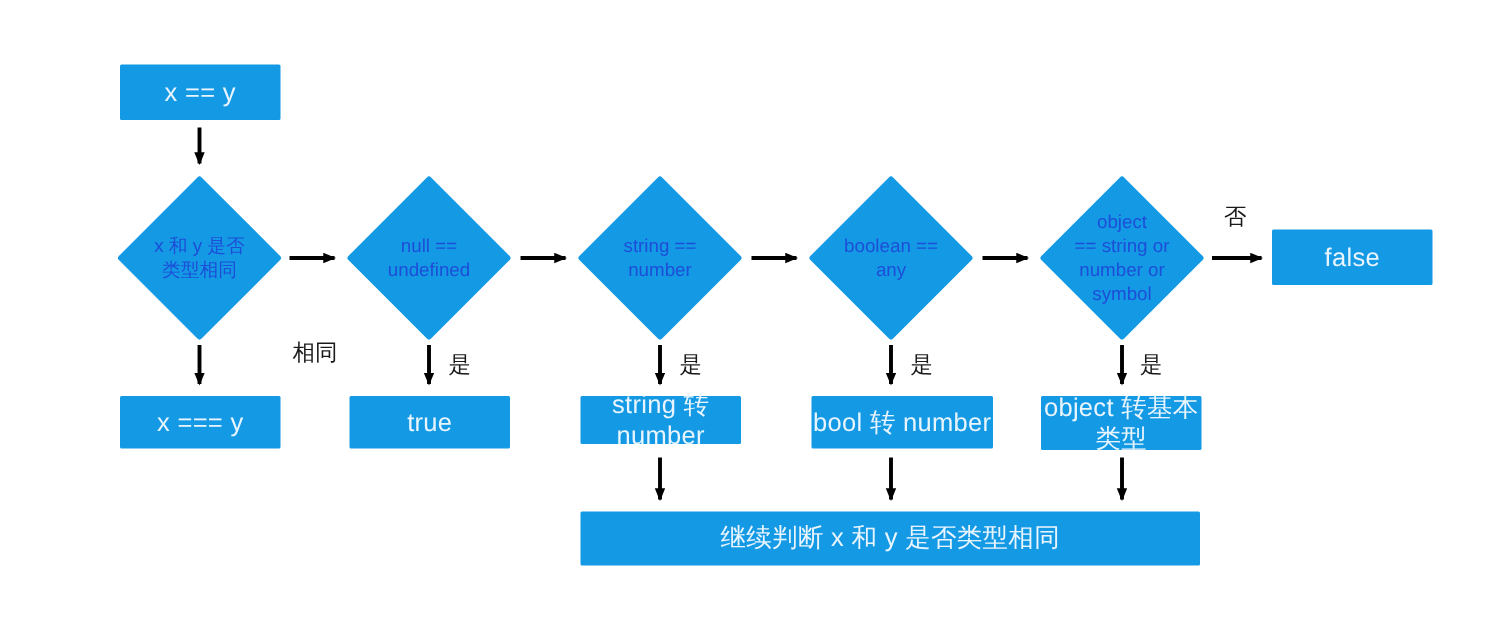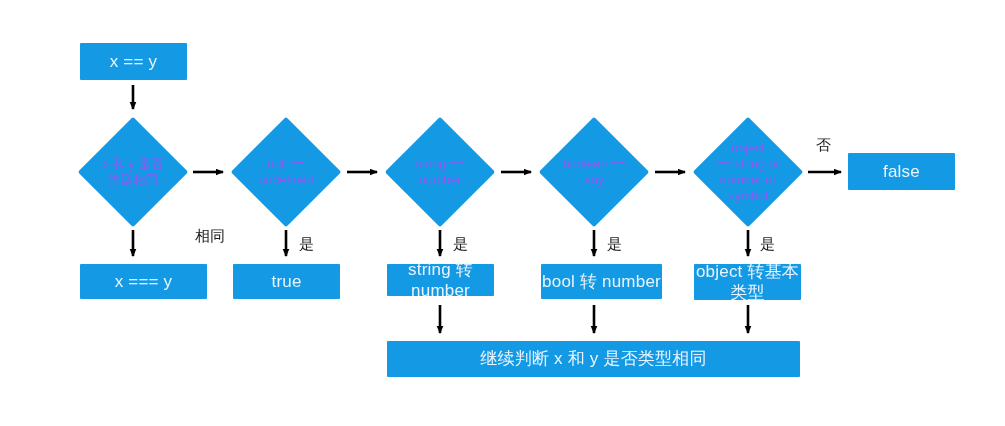--- a/index.html
+++ b/index.html
@@ -53,36 +53,36 @@
     transform: rotate(45deg);
     border-radius: 2px;
   }
   .diamond .label {
     position: absolute;
     inset: 0;
     display: flex;
     align-items: center;
     justify-content: center;
     text-align: center;
-    color: #8b5cf6;
+    color: #1d4ed8;
     font-size: 12.5px;
     line-height: 1.3;
     white-space: pre-line;
   }
   .edge-label {
     position: absolute;
     color: #1a1a1a;
     font-size: 15px;
     font-weight: 500;
     line-height: 1;
   }
   
   .n-start   { left: 80px;  top: 43px;  width: 107px; height: 37px; }
   .n-false   { left: 848px; top: 153px; width: 107px; height: 37px; }
-  .n-strict  { left: 80px;  top: 264px; width: 127px; height: 35px; }
+  .n-strict  { left: 80px;  top: 264px; width: 107px; height: 35px; }
   .n-true    { left: 233px; top: 264px; width: 107px; height: 35px; }
   .n-s2n     { left: 387px; top: 264px; width: 107px; height: 32px; }
   .n-b2n     { left: 541px; top: 264px; width: 121px; height: 35px; }
   .n-o2p     { left: 694px; top: 264px; width: 107px; height: 36px; }
   .n-cont    { left: 387px; top: 341px; width: 413px; height: 36px; }
   .d-1 { left: 78px; }
   .d-2 { left: 231px; }
   .d-3 { left: 385px; }
   .d-4 { left: 539px; }
   .d-5 { left: 693px; }

